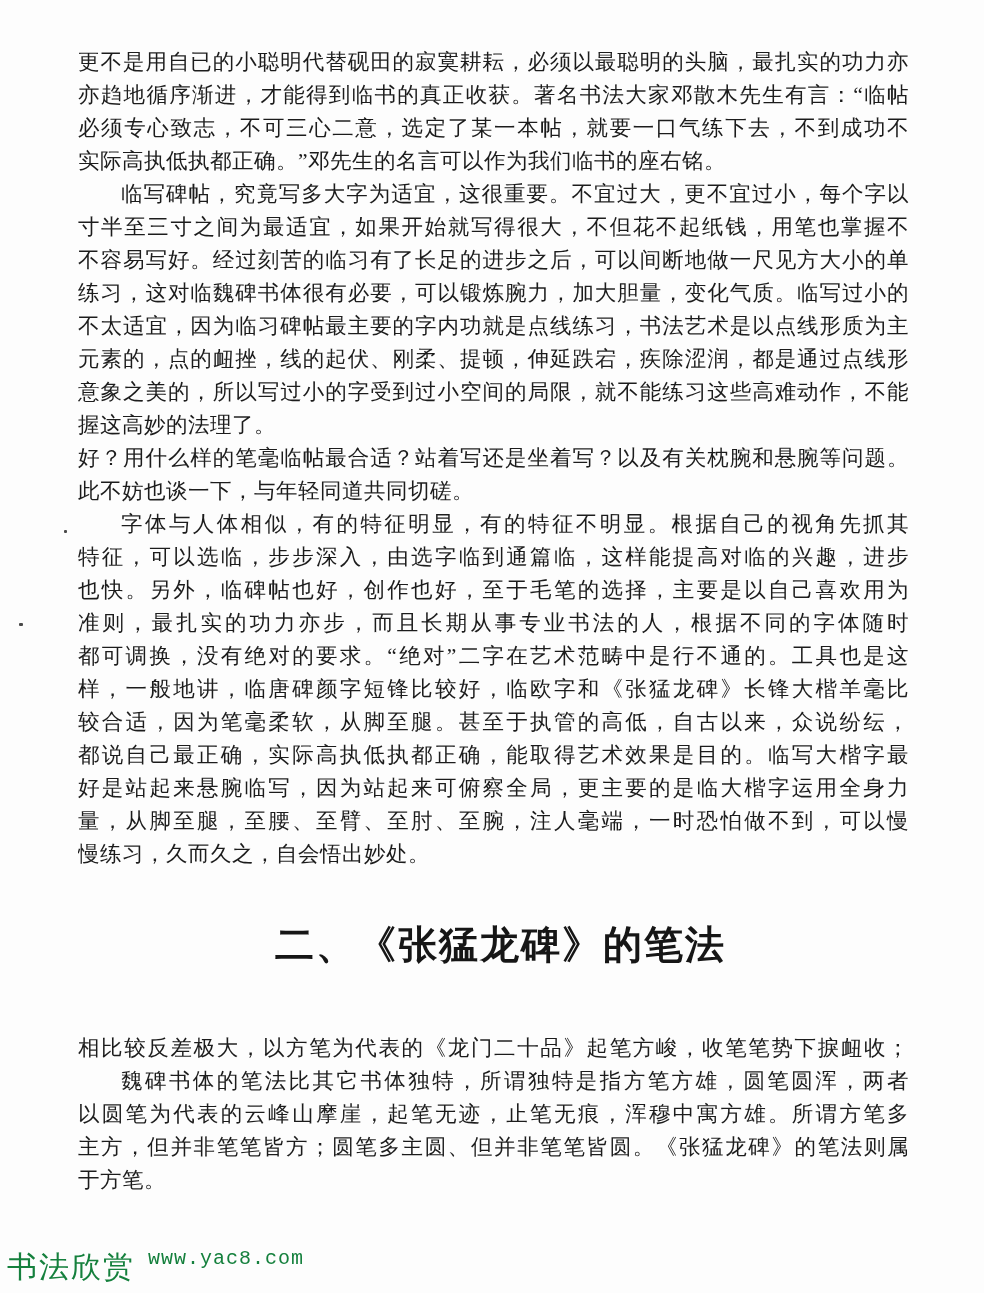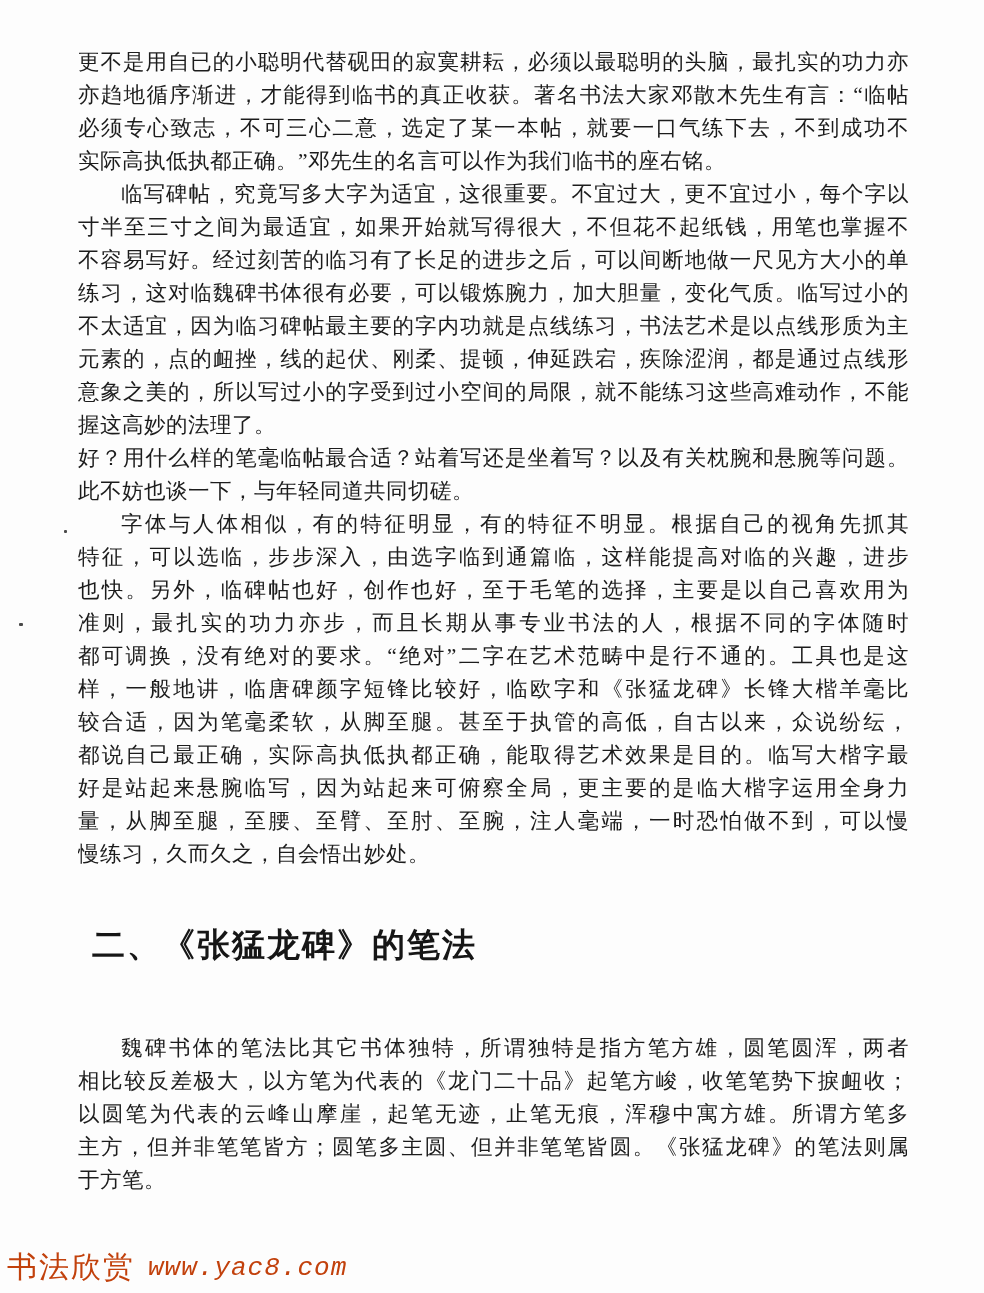--- a/index.html
+++ b/index.html
@@ -45,46 +45,45 @@
     text-align: left;
     text-align-last: left;
   }
   
   .line.i { text-indent: 2em; }
 
   .section-heading {
     margin: 52px 0 65px 14px;
     height: 44px;
     line-height: 44px;
-    text-align: left;
-    font-size: 33px;
+    text-align: center;
+    font-size: 39px;
     font-weight: bold;
     letter-spacing: 2px;
     color: #161616;
   }
 
   .watermark {
     position: absolute;
     left: 7px;
     top: 1247px;
     display: flex;
-    align-items: center;
+    align-items: flex-start;
     gap: 13px;
-    color: #c2410c;
+    color: #15803d;
   }
   .watermark .wm-cn {
     font-size: 30px;
     letter-spacing: 2px;
     font-family: "Liberation Serif", "DejaVu Serif", serif;
   }
   .watermark .wm-url {
-    font-size: 26px;
+    font-size: 20px;
     letter-spacing: 1px;
     font-family: "Liberation Mono", "DejaVu Sans Mono", monospace;
-    font-style: italic;
   }
 
   
   .speck {
     position: absolute;
     background: #4a4a4a;
     border-radius: 1px;
   }
   .speck-1 { left: 64px; top: 530px; width: 3px; height: 3px; }
   .speck-2 { left: 19px; top: 623px; width: 4px; height: 3px; }
@@ -129,22 +128,22 @@
       <div class="line j">较合适，因为笔毫柔软，从脚至腿。甚至于执管的高低，自古以来，众说纷纭，</div>
       <div class="line j">都说自己最正确，实际高执低执都正确，能取得艺术效果是目的。临写大楷字最</div>
       <div class="line j">好是站起来悬腕临写，因为站起来可俯察全局，更主要的是临大楷字运用全身力</div>
       <div class="line j">量，从脚至腿，至腰、至臂、至肘、至腕，注人毫端，一时恐怕做不到，可以慢</div>
       <div class="line e">慢练习，久而久之，自会悟出妙处。</div>
     </div>
 
     <div class="section-heading">二、《张猛龙碑》的笔法</div>
 
     <div class="para">
+      <div class="line j">相比较反差极大，以方笔为代表的《龙门二十品》起笔方峻，收笔笔势下捩衄收；</div>
       <div class="line j i">魏碑书体的笔法比其它书体独特，所谓独特是指方笔方雄，圆笔圆浑，两者</div>
-      <div class="line j">相比较反差极大，以方笔为代表的《龙门二十品》起笔方峻，收笔笔势下捩衄收；</div>
       <div class="line j">以圆笔为代表的云峰山摩崖，起笔无迹，止笔无痕，浑穆中寓方雄。所谓方笔多</div>
       <div class="line j">主方，但并非笔笔皆方；圆笔多主圆、但并非笔笔皆圆。《张猛龙碑》的笔法则属</div>
       <div class="line e">于方笔。</div>
     </div>
 
   </div>
 
   <div class="watermark">
     <span class="wm-cn">书法欣赏</span>
     <span class="wm-url">www.yac8.com</span>

